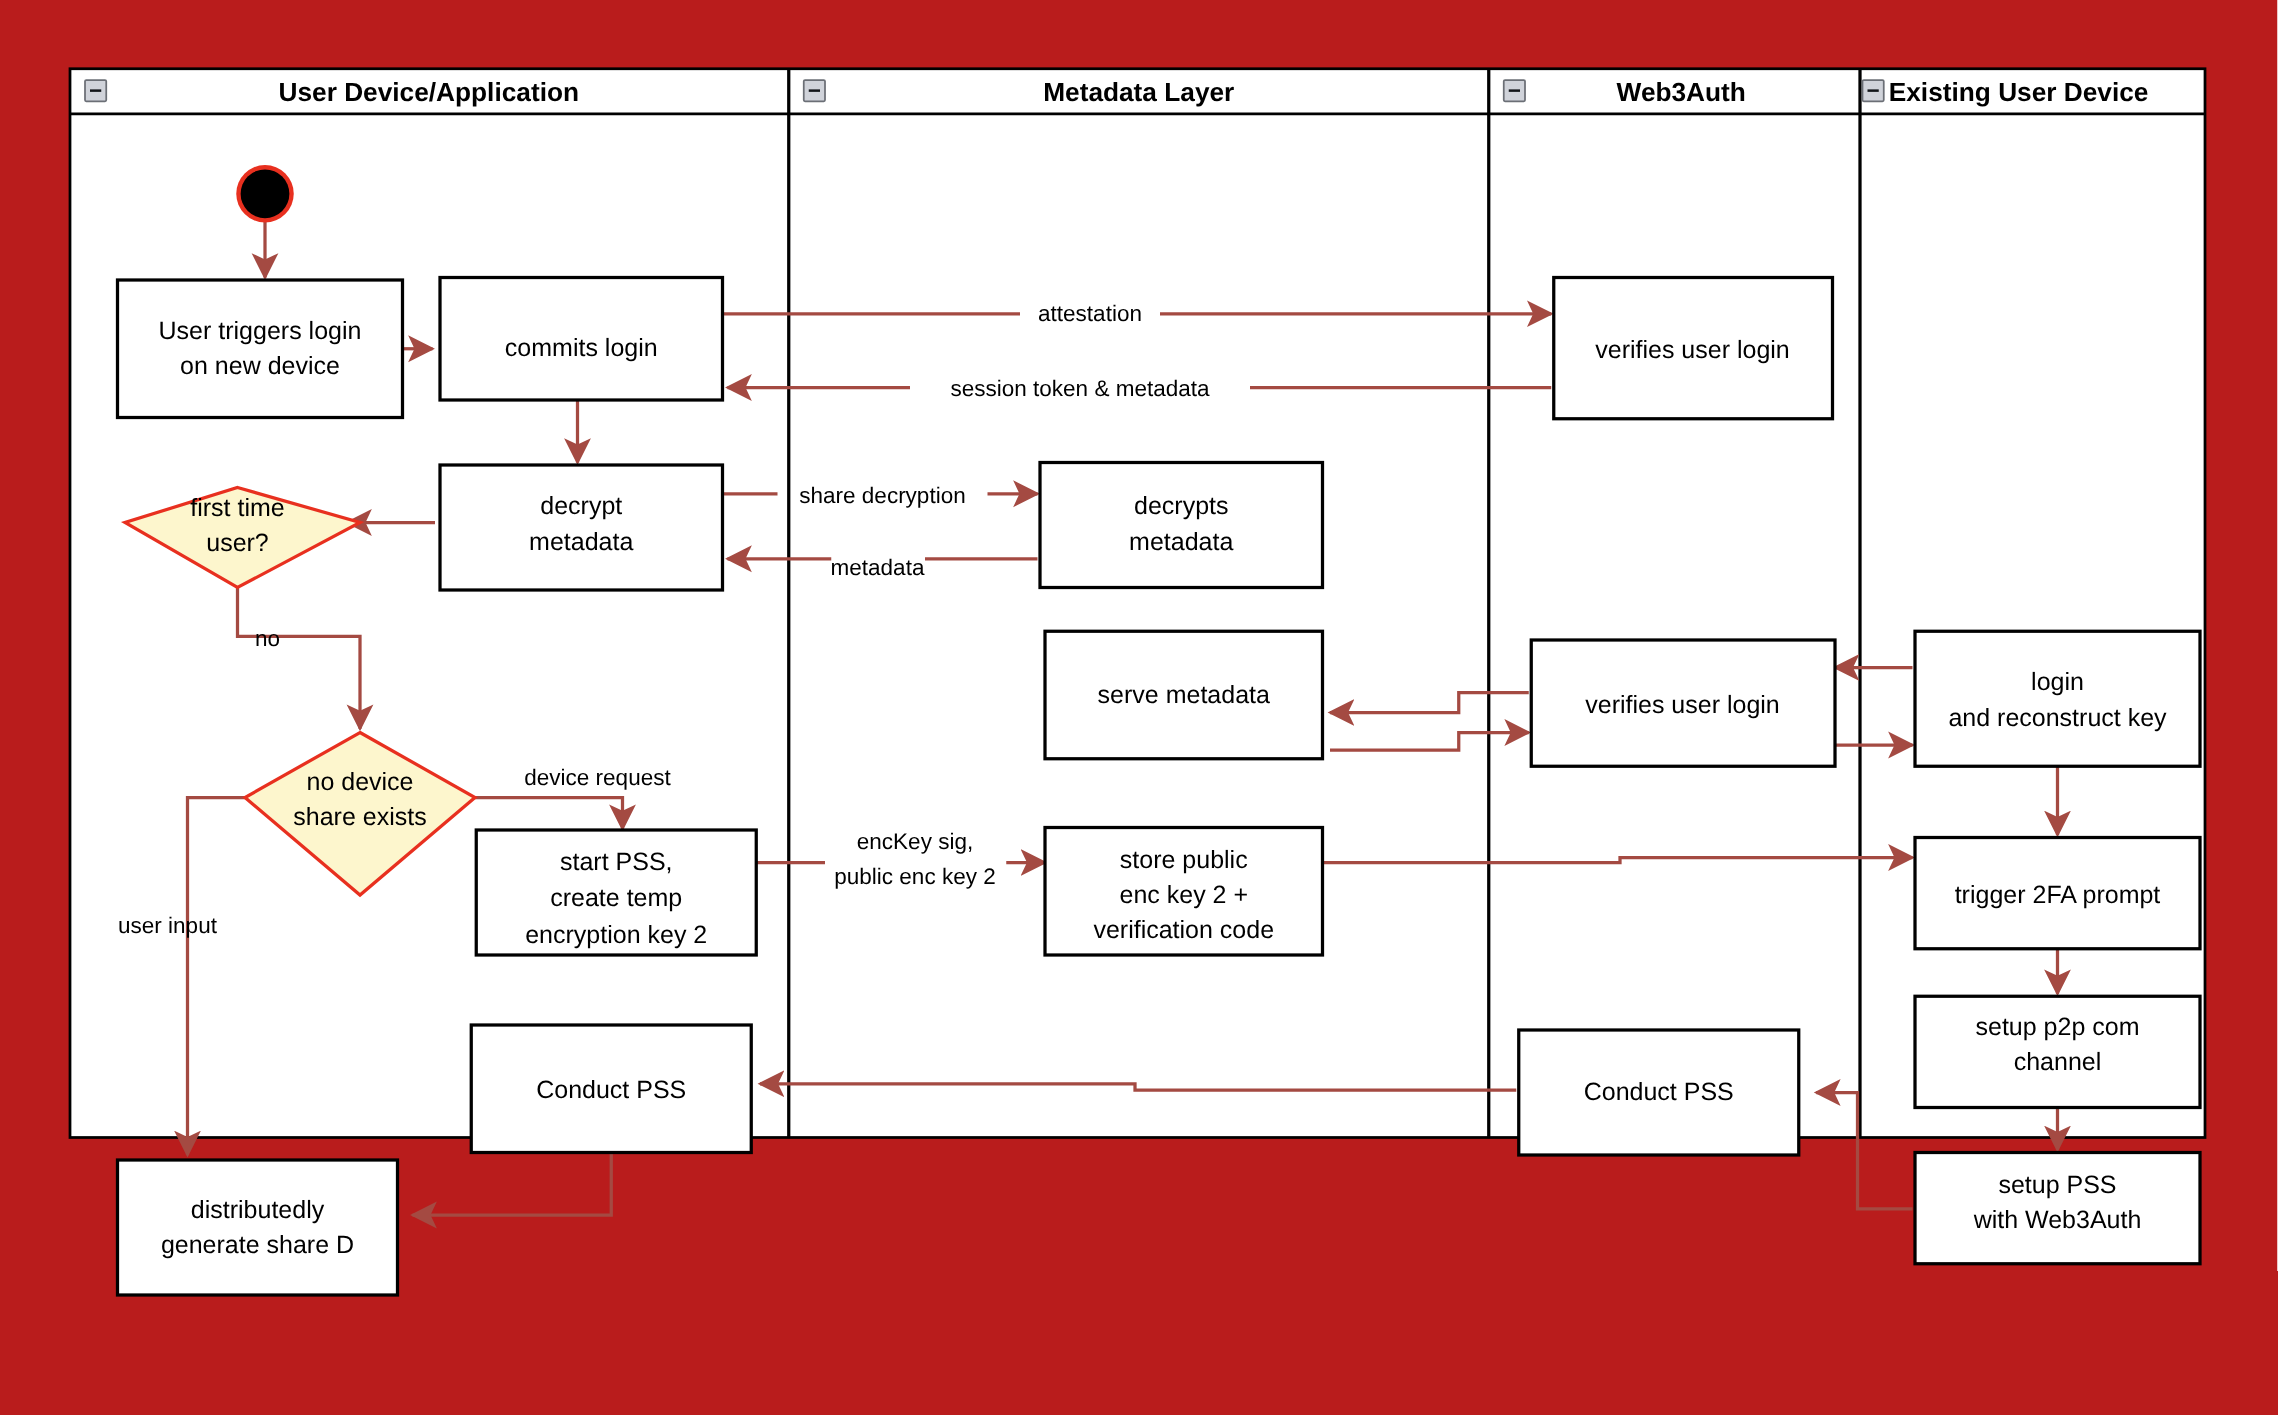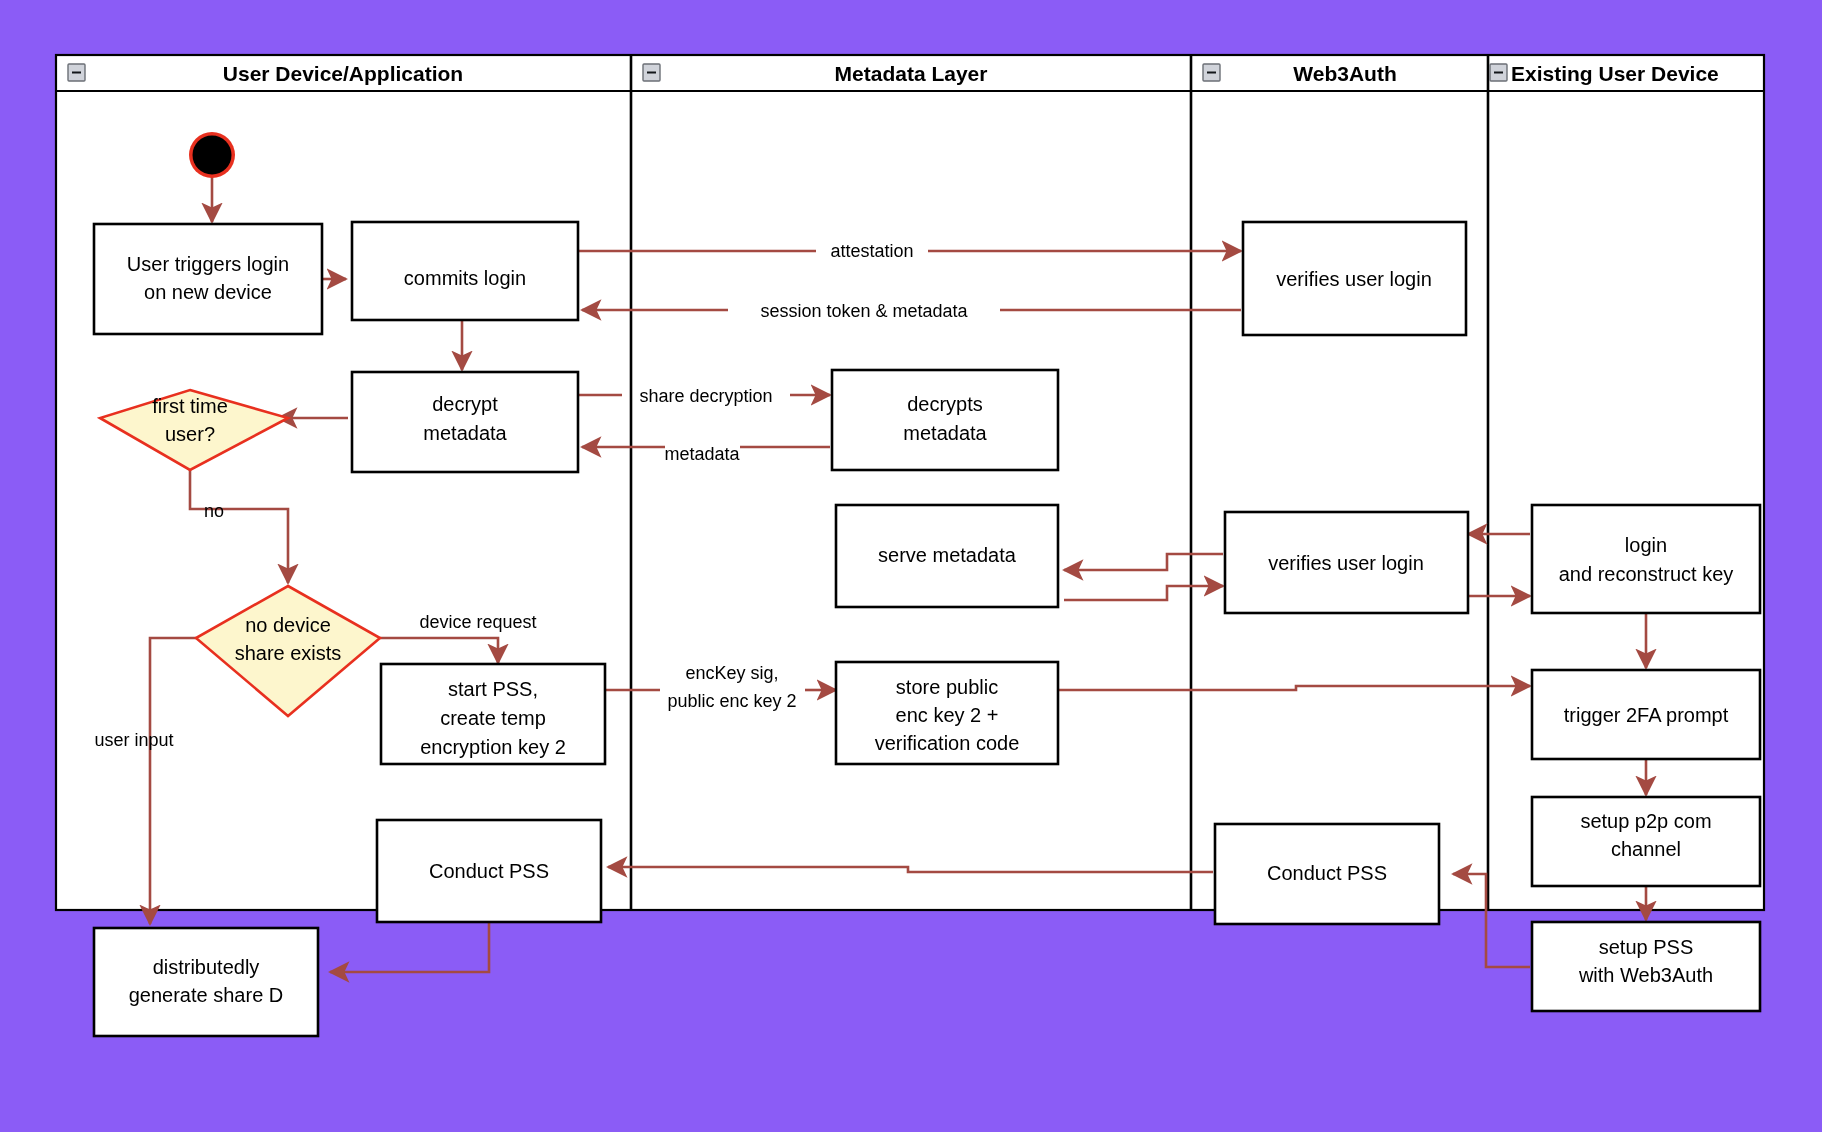--- a/index.html
+++ b/index.html
@@ -5,21 +5,21 @@
   html, body {
     margin: 0;
     padding: 0;
     background: #ffffff;
     font-family: "Liberation Sans", sans-serif;
   }
   #stage {
     position: relative;
     width: 1822px;
     height: 1132px;
-    background: #8b5cf6;
+    background: #b91c1c;
     overflow: hidden;
   }
   svg.diagram {
     position: absolute;
     left: 0;
     top: 0;
     width: 1822px;
     height: 1132px;
   }
   .lane-header-text {

